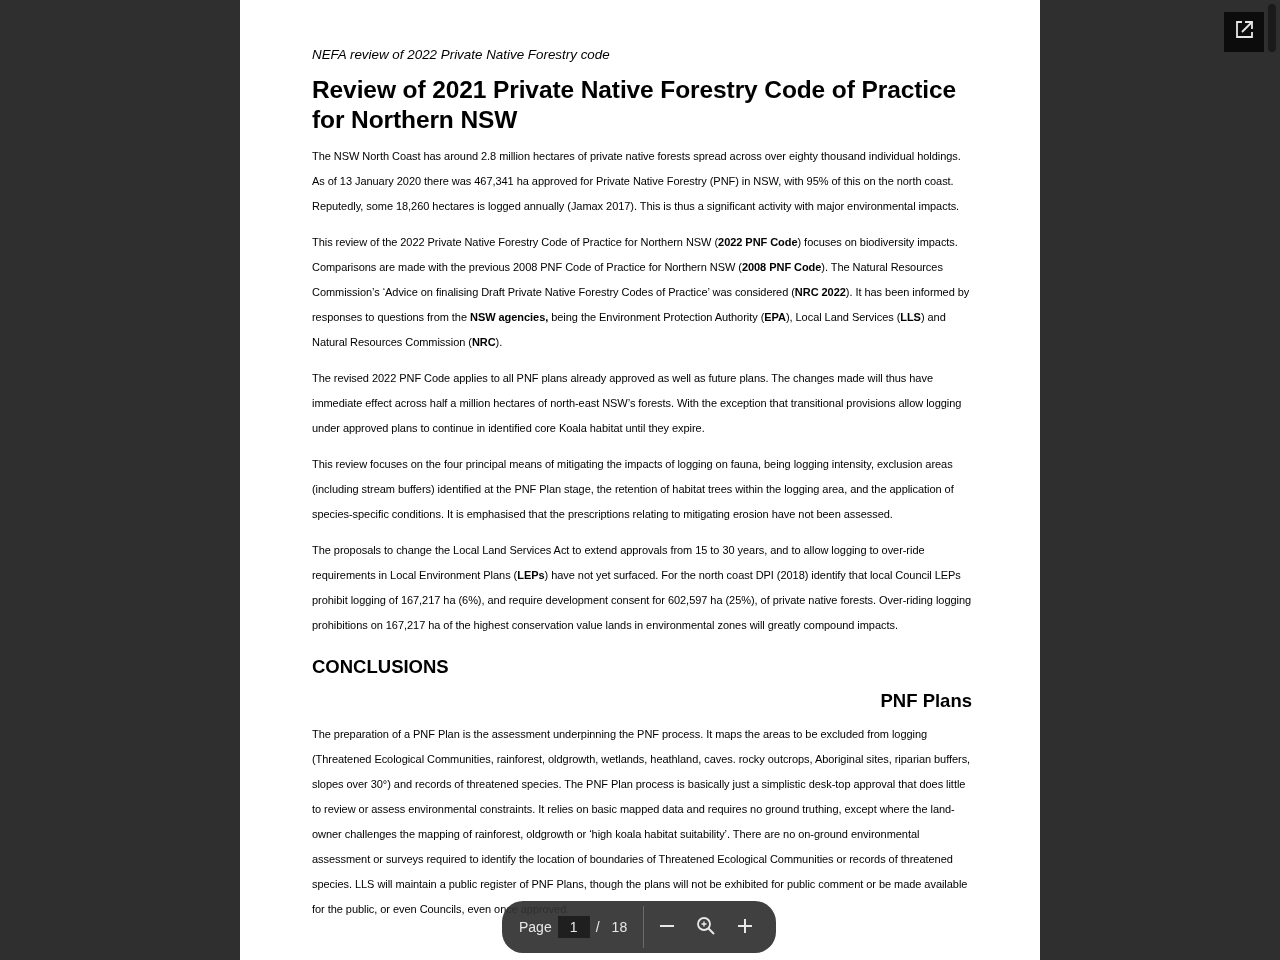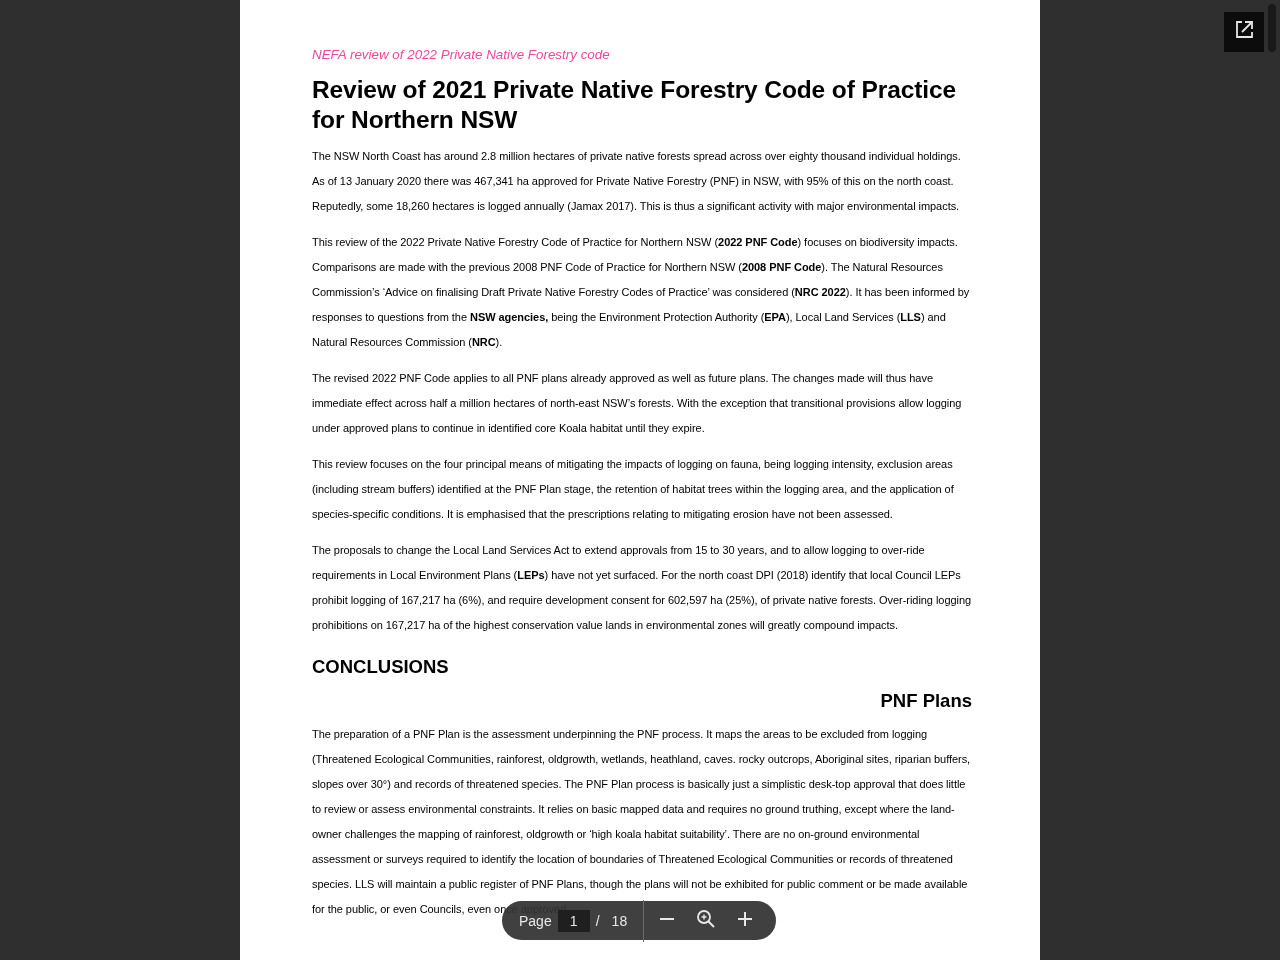--- a/index.html
+++ b/index.html
@@ -9,42 +9,42 @@
     font-family: "Liberation Sans", sans-serif;
     position: relative;
   }
   .viewer { position: absolute; inset: 0; }
   .page {
     position: absolute; left: 240px; top: 0; width: 800px; height: 960px;
     background: #ffffff; overflow: hidden;
   }
   .page-inner { position: absolute; left: 72px; top: 46px; width: 660px; color: #000; }
   .running-header {
-    font-size: 13.4px; font-style: italic; color: #ec4899; margin: 0 0 12px 0; line-height: 17px;
+    font-size: 13.4px; font-style: italic; color: #000000; margin: 0 0 12px 0; line-height: 17px;
   }
   .doc-title {
     font-size: 24.5px; font-weight: bold; line-height: 29.5px; margin: 0 0 10px 0; letter-spacing: -0.1px;
   }
   .author { font-size: 14.7px; line-height: 18.2px; margin: 0 0 11px 0; }
   p.para { font-size: 11px; line-height: 25px; margin: 0 0 11px 0; letter-spacing: -0.05px; }
   .h1 { font-size: 18.5px; font-weight: bold; margin: 18px 0 12px 0; line-height: 22px; }
   .h2 { font-size: 18.5px; font-weight: bold; margin: 0 0 10px 0; line-height: 22px; text-align: right; }
   b { font-weight: bold; text-align: right; }
 
   .popout-btn {
     position: absolute; left: 1224px; top: 12px; width: 40px; height: 40px;
     background: #0c0c0c; display: flex; align-items: center; justify-content: center; cursor: pointer;
   }
   .scrollbar {
     position: absolute; left: 1268px; top: 4px; width: 8px; height: 48px;
     background: #1a1a1a; border-radius: 4px;
   }
 
   .toolbar {
-    position: absolute; left: 502px; top: 901px; width: 274px; height: 39px;
+    position: absolute; left: 502px; top: 901px; width: 274px; height: 52px;
     background: rgba(50,50,50,0.93); border-radius: 21px;
     display: flex; align-items: center; color: #e8e8e8; font-size: 14px;
   }
   .tb-page-label { margin-left: 17px; }
   .tb-page-input {
     width: 32px; height: 22px; margin-left: 6px; background: #1f1f1f; color: #e8e8e8;
     border: none; text-align: center; font-size: 14px; font-family: "Liberation Sans", sans-serif;
     padding: 0;
   }
   .tb-sep-slash { margin-left: 6px; }

